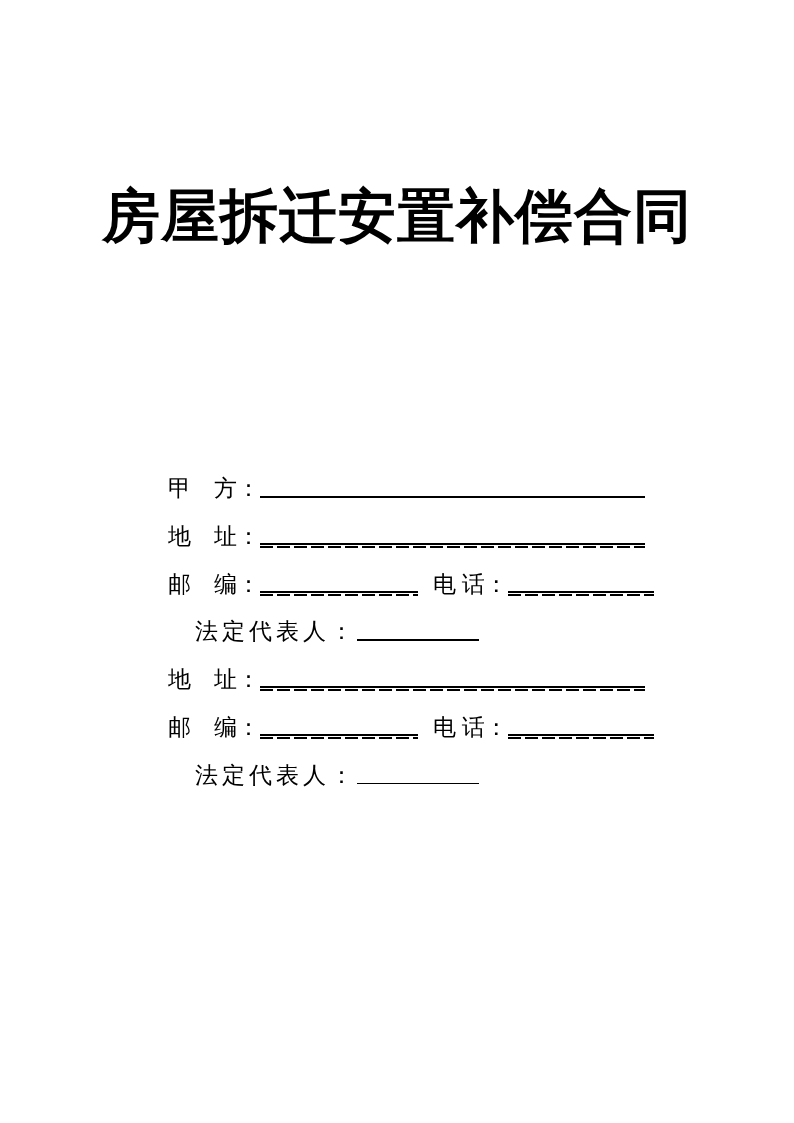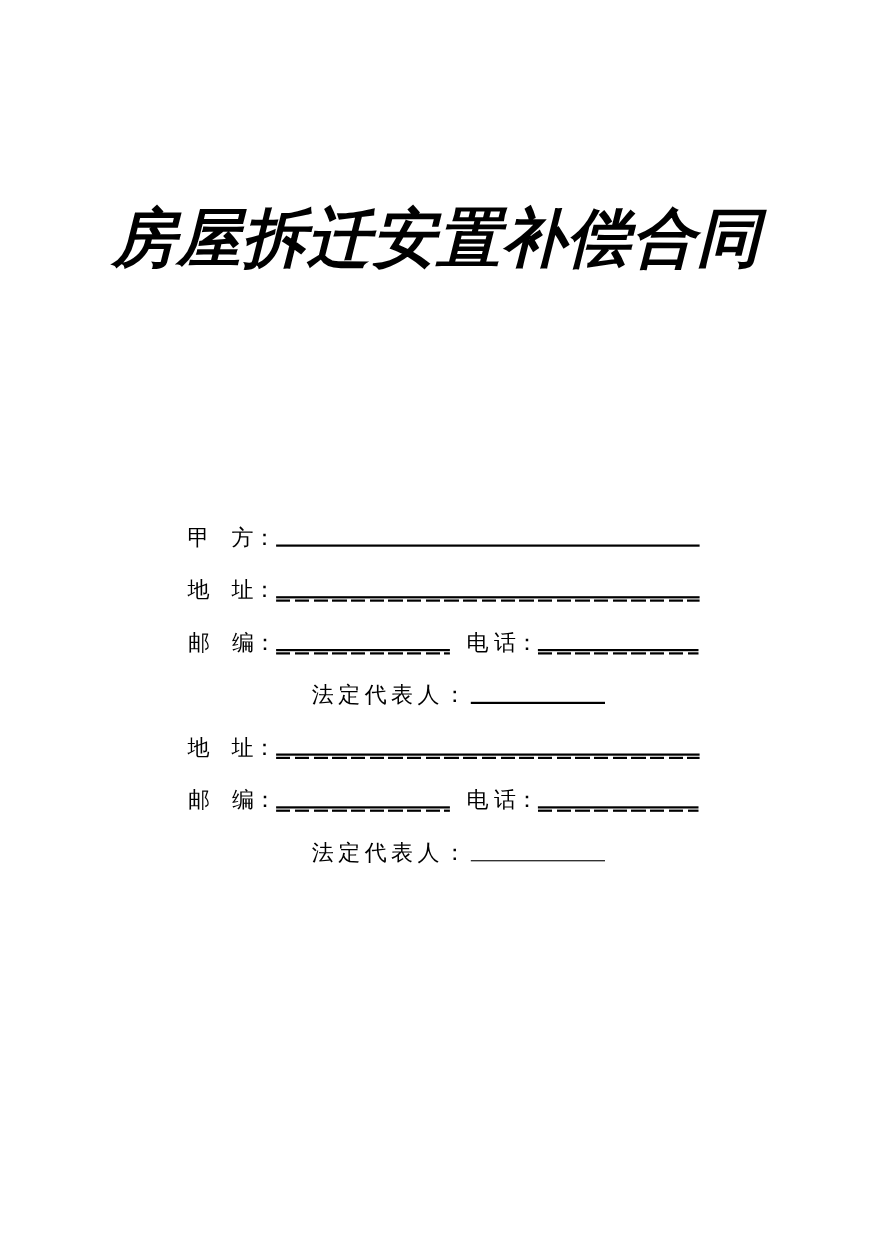--- a/index.html
+++ b/index.html
@@ -21,34 +21,32 @@
     top: 186px;
     left: 0;
     width: 100%;
     margin: 0;
     text-align: center;
     font-size: 58px;
     line-height: 62px;
     font-weight: bold;
     letter-spacing: 1px;
     white-space: nowrap;
-    font-style: italic;
   }
   .form {
     position: absolute;
     left: 168px;
     top: 479px;
     width: 470px;
   }
   .row {
     height: 47.77px;
-    font-size: 20px;
+    font-size: 23px;
     line-height: 20px;
     white-space: nowrap;
-    text-align: center;
   }
   .label {
     display: inline-block;
     vertical-align: baseline;
   }
   .label.spaced {
     letter-spacing: 4px;
   }
   .blank {
     display: inline-block;

